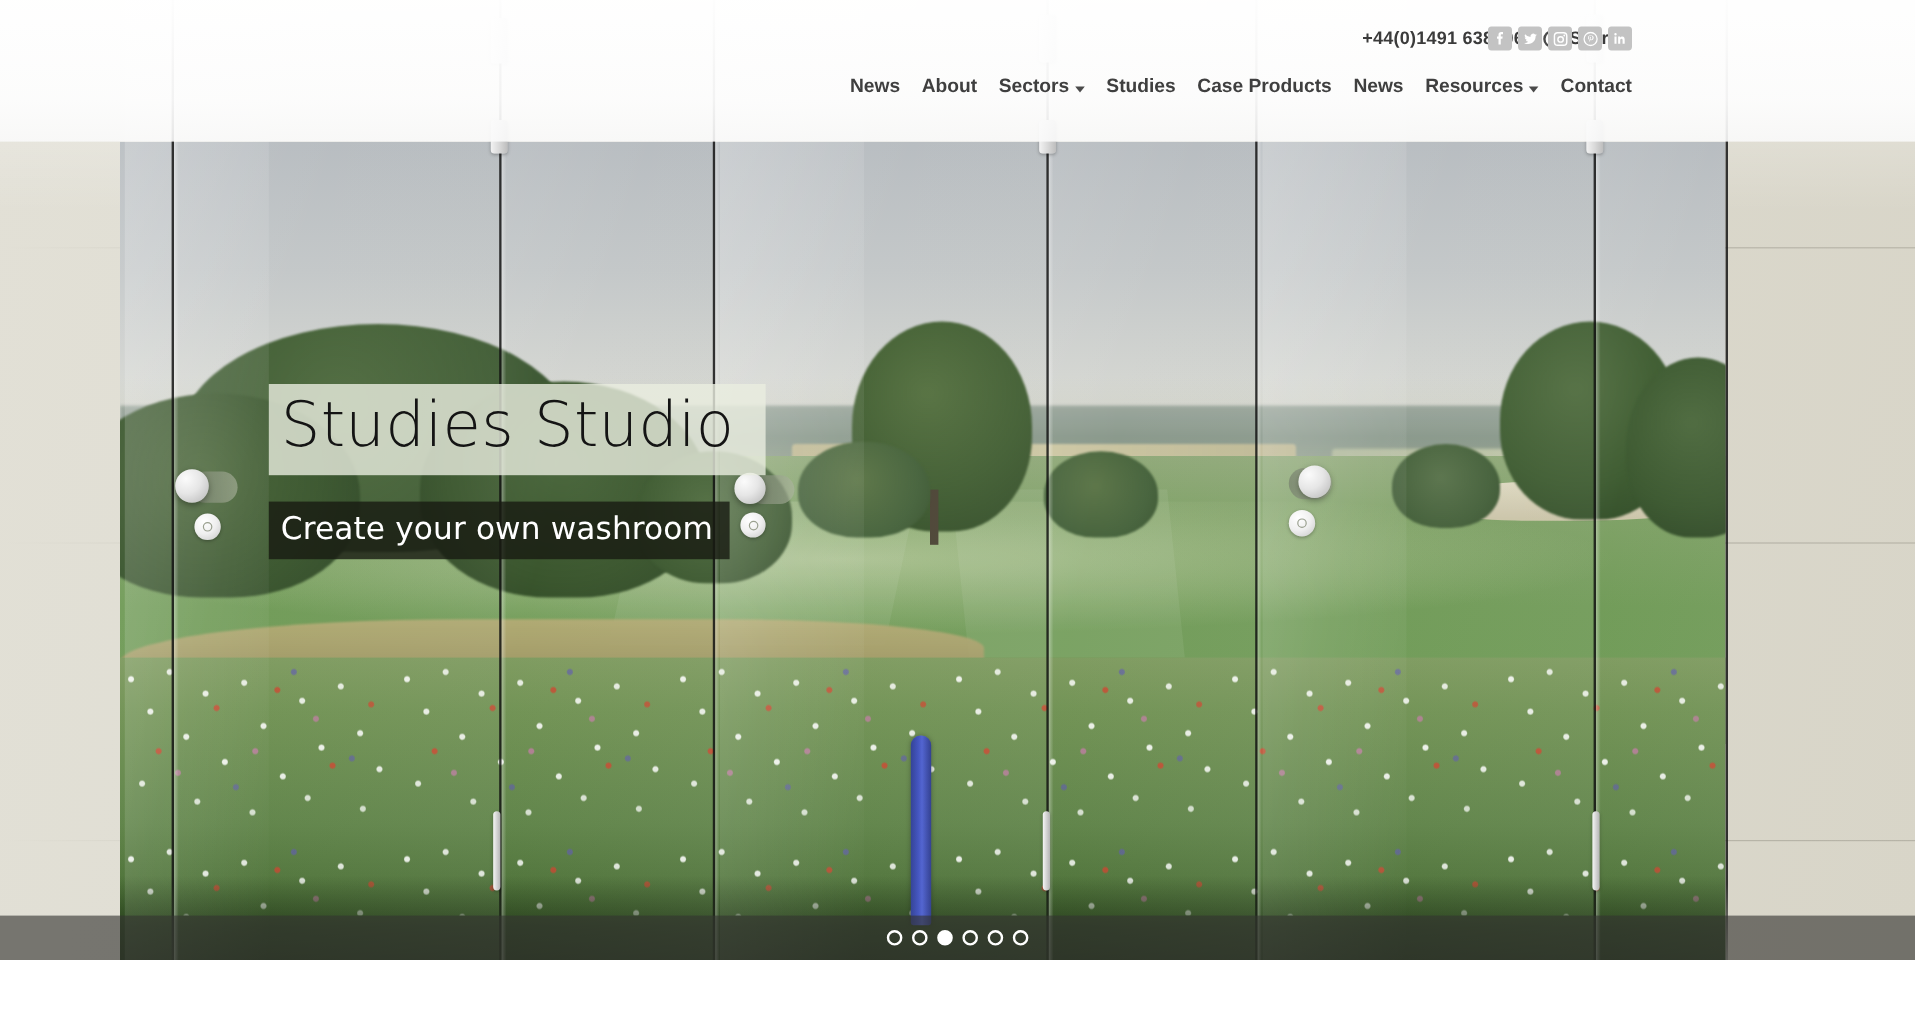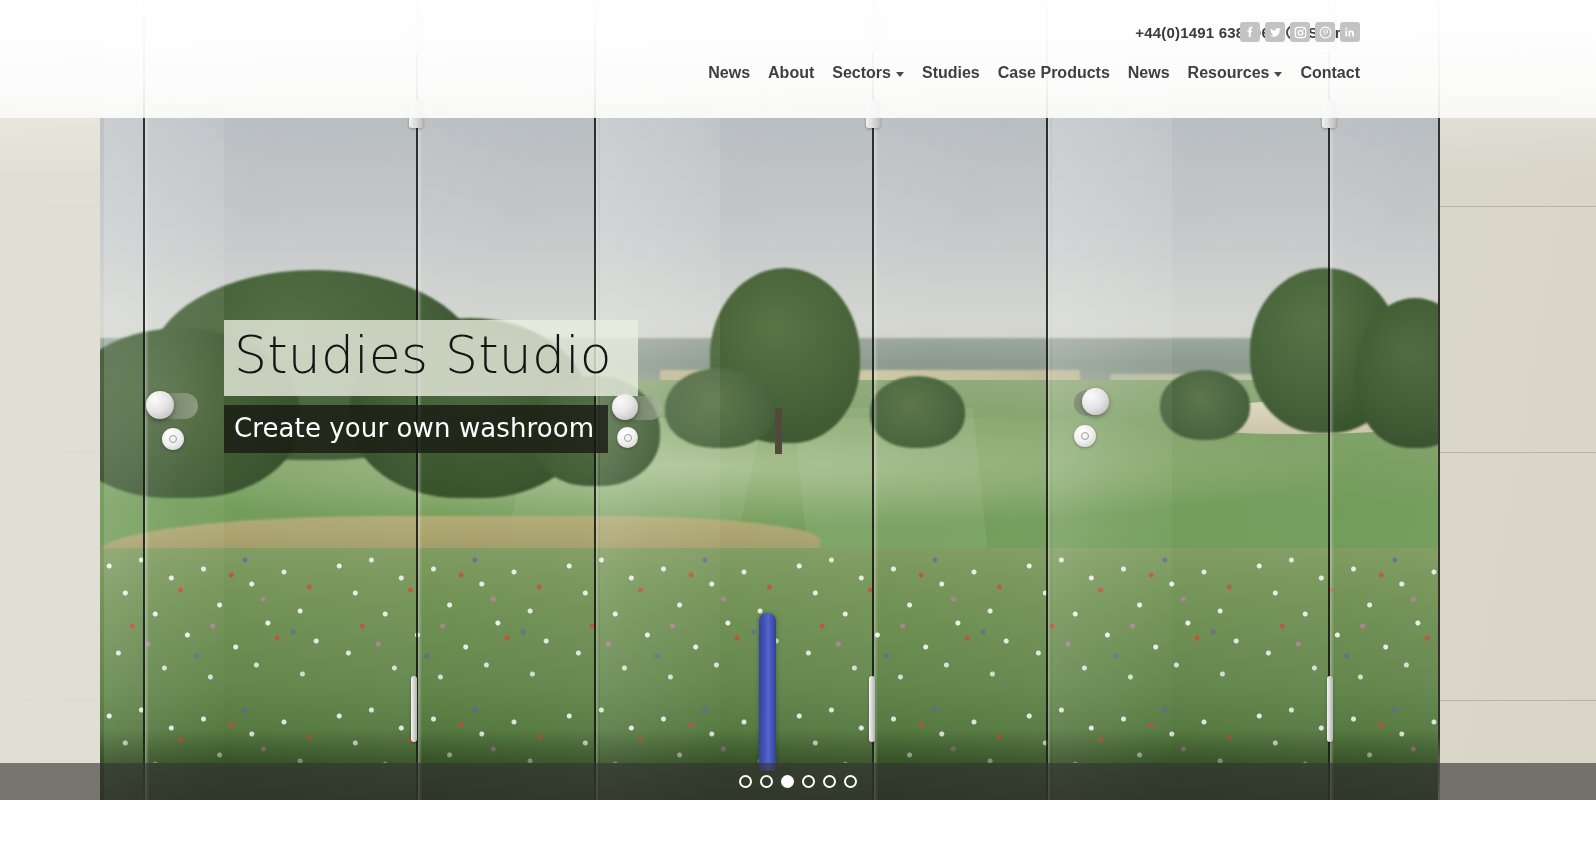--- a/index.html
+++ b/index.html
@@ -172,21 +172,21 @@
     font-size:16px; font-weight:bold; color:#3f3f3f; cursor:pointer; white-space:nowrap; }
   .nav-item:last-child{ padding-right:0; }
   .caret{ width:0; height:0; border-left:4.5px solid transparent; border-right:4.5px solid transparent;
     border-top:5px solid #4a4a4a; margin-top:3px; }
 
   
   .hero-copy{ position:absolute; left:224px; top:320px; z-index:30; }
   .hero-title{ display:inline-block; background:rgba(234,238,224,.80);
     padding:7px 26px 13px 10px; font-size:52px; font-weight:300; color:#141414;
     line-height:1.08; letter-spacing:.2px; font-family:"DejaVu Sans", sans-serif; }
-  .hero-sub-wrap{ margin-top:9px; }
+  .hero-sub-wrap{ margin-top:22px; }
   .hero-sub{ display:inline-block; background:rgba(24,26,18,.80);
     padding:8px 14px 10px 10px; font-size:26px; font-weight:400; color:#ffffff;
     letter-spacing:.1px; font-family:"DejaVu Sans", sans-serif; }
 
   
   .carousel-bar{ position:absolute; left:0; bottom:0; width:1596px; height:37px; z-index:35;
     background:rgba(52,52,48,.62); display:flex; align-items:center; justify-content:center; }
   .dots{ display:flex; gap:8px; align-items:center; }
   .dot{ width:13px; height:13px; border-radius:50%; border:2px solid #ffffff;
     background:transparent; cursor:pointer; box-sizing:border-box; }

